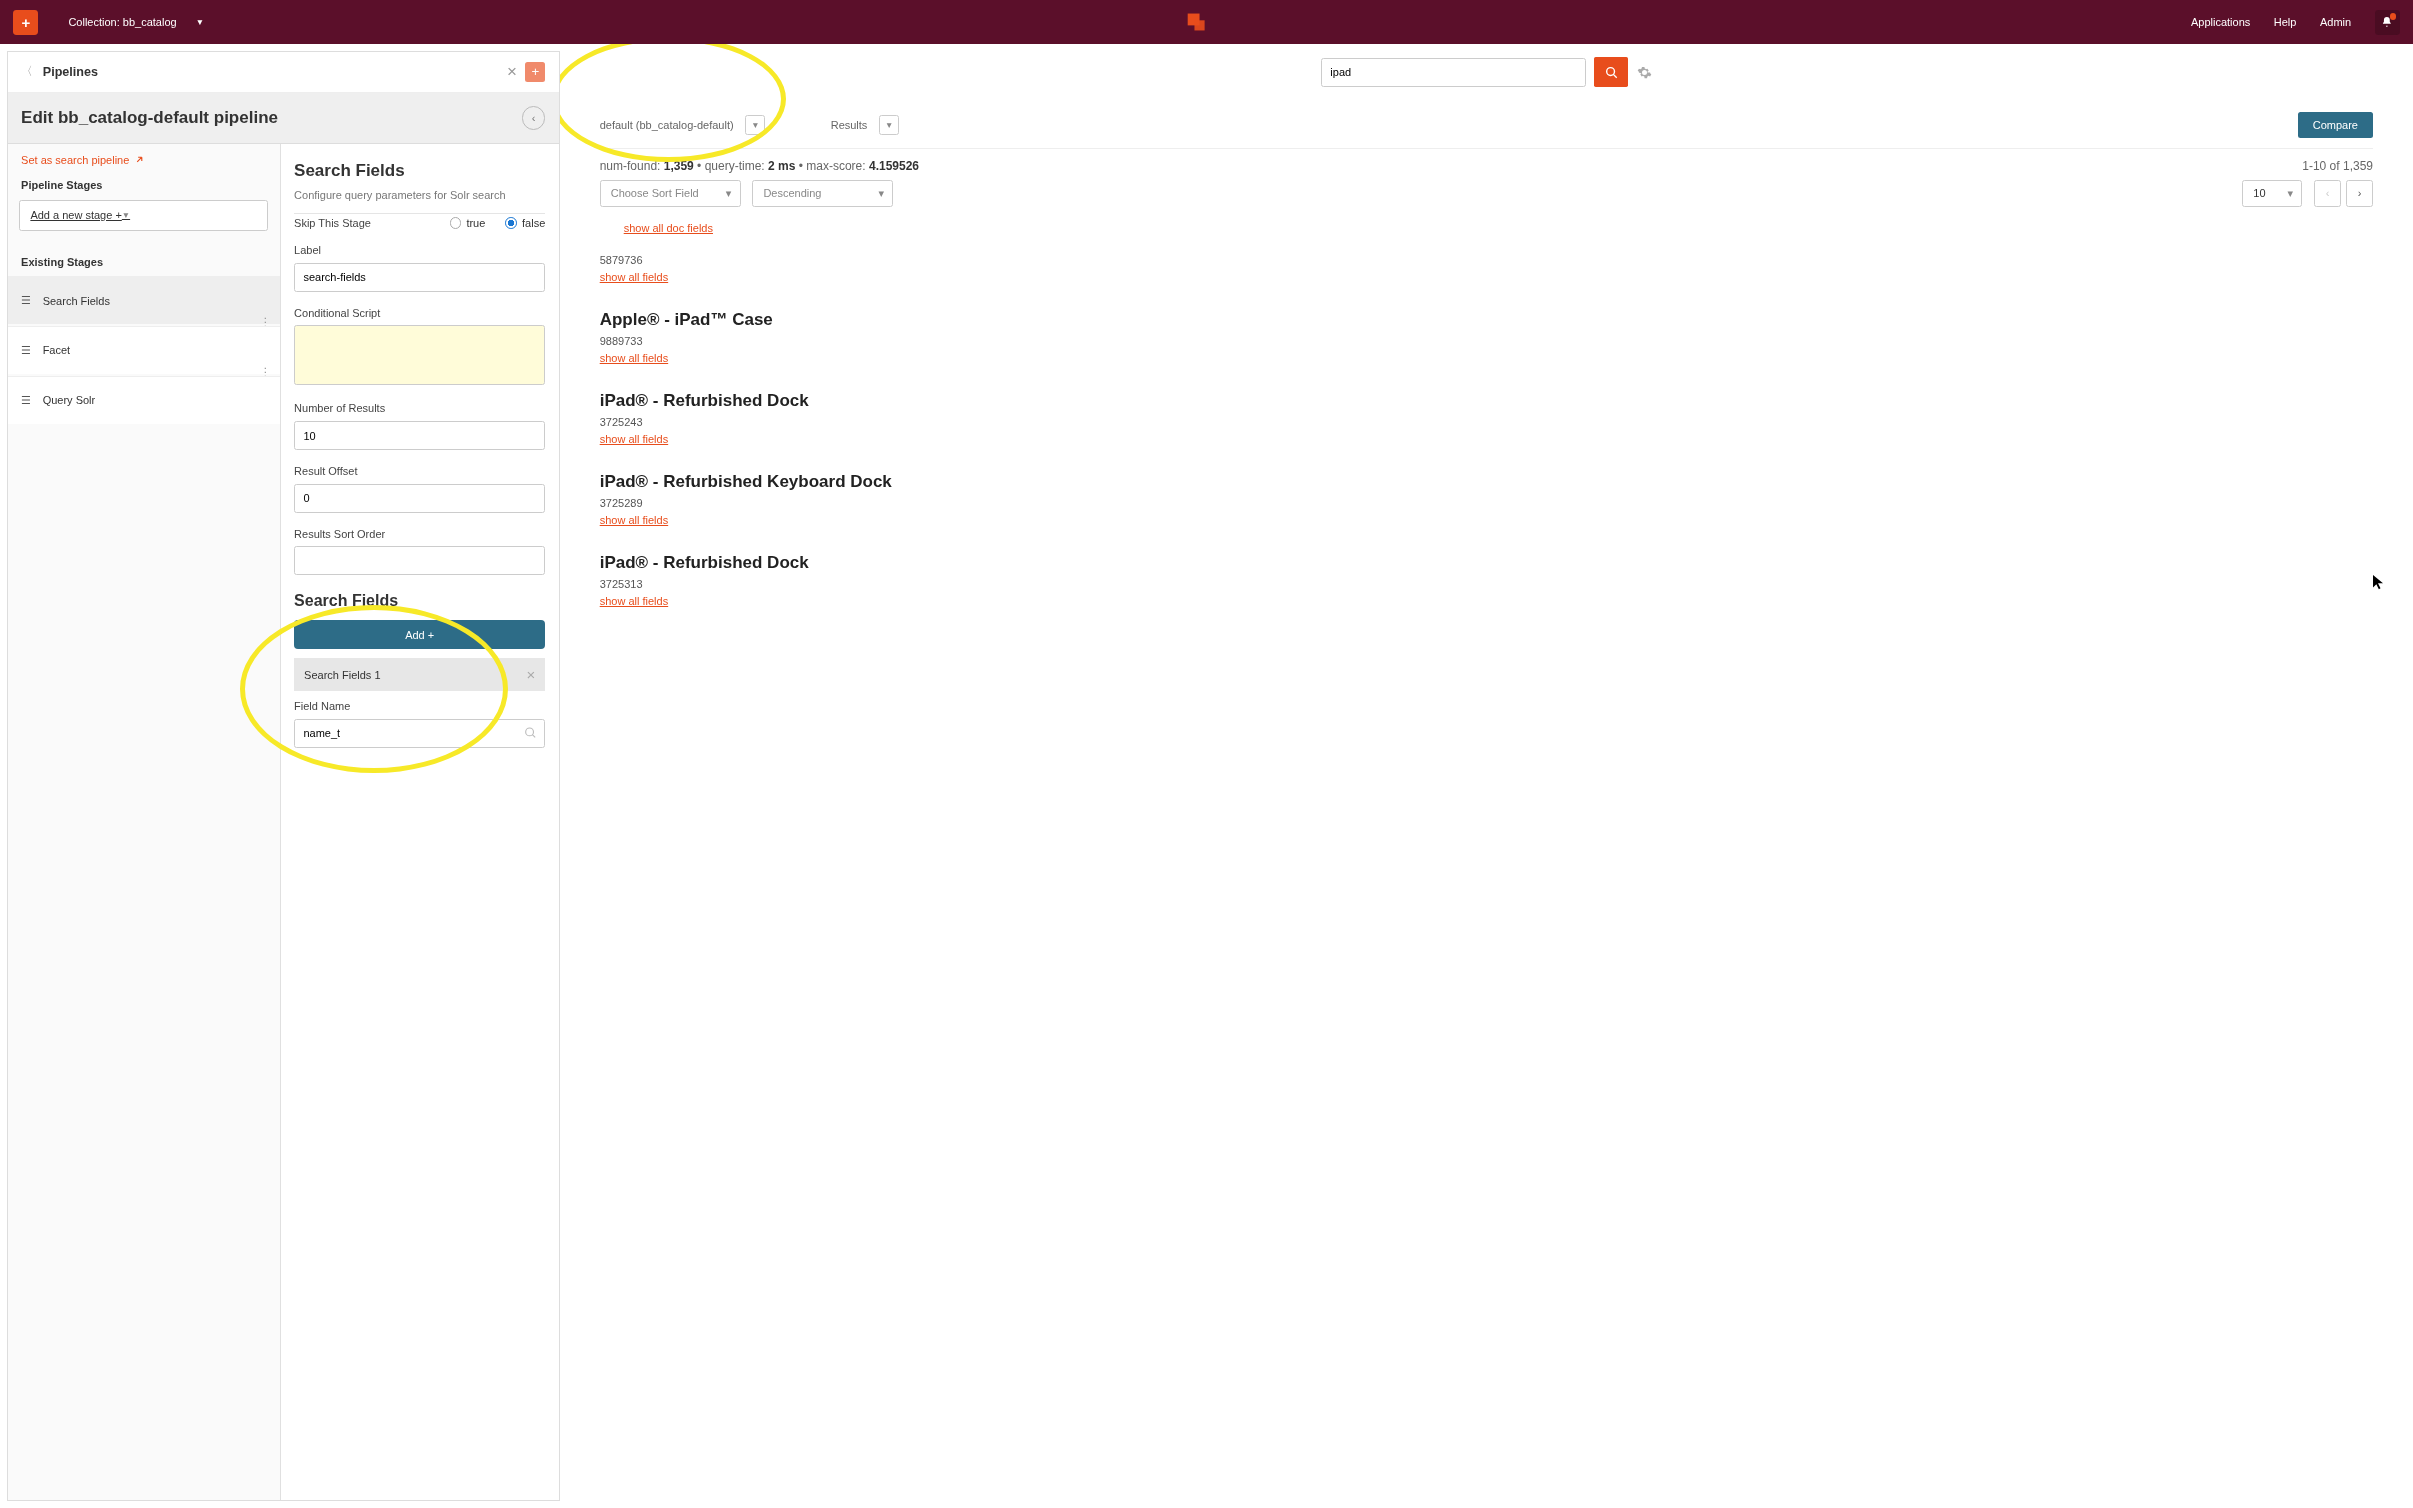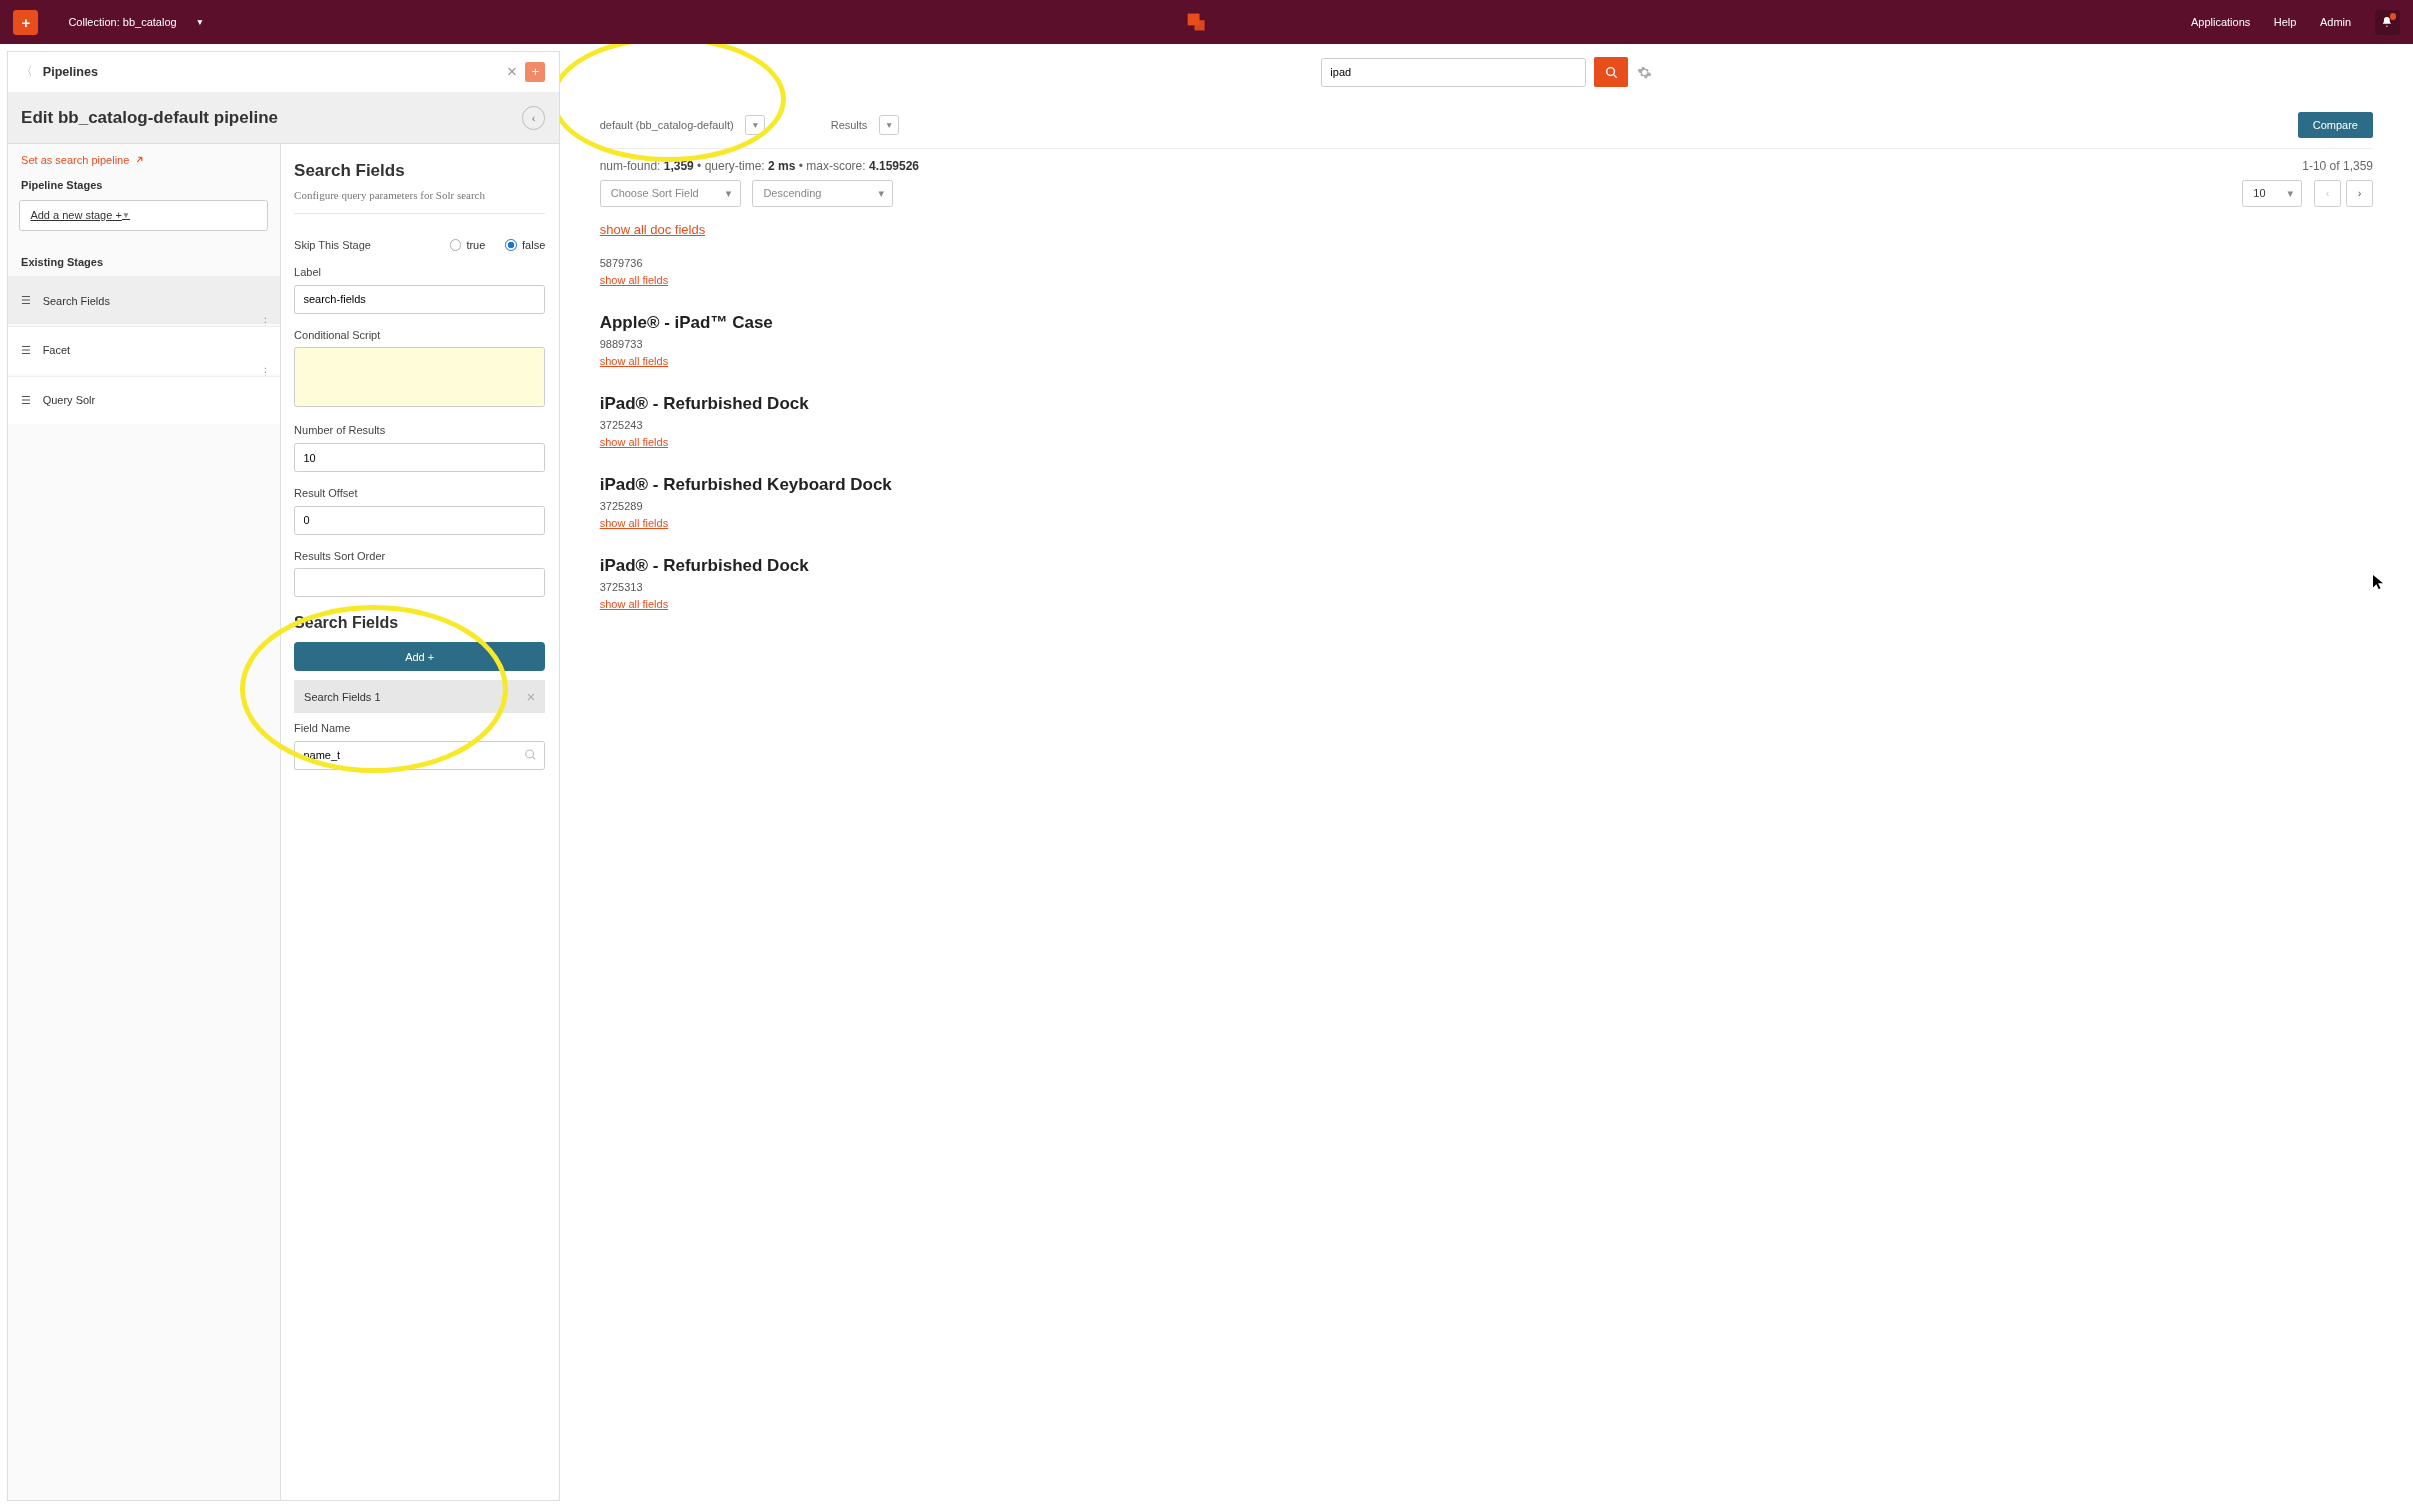--- a/index.html
+++ b/index.html
@@ -141,21 +141,21 @@
     .stage-item .drag { color: #555; }
     .stage-dots {
       position: absolute; right: 8.4px; bottom: -3.4px;
       color: #999; font-size: 11.7px;
     }
     .stage-item::after {
       content: '';
       position: absolute;
     }
     .content-col h2 { font-size: 17px; font-weight: 600; margin-bottom: 8.4px; }
-    .content-col .sub { color: #777; margin-bottom: 25px; padding-bottom: 11.7px; border-bottom: 0.8px solid #e5e5e5; font-family: Liberation Serif, serif; }
+    .content-col .sub { color: #777; margin-bottom: 3px; padding-bottom: 11.7px; border-bottom: 0.8px solid #e5e5e5; }
     .form-row { margin-bottom: 15px; }
     .form-row.inline { display: flex; align-items: center; justify-content: space-between; }
     .form-row label { display: block; font-weight: 500; margin-bottom: 6.7px; color: #444; }
     .form-row.inline label { margin-bottom: 0; }
     .radio-group { display: flex; gap: 20px; }
     .radio-opt { display: flex; align-items: center; gap: 5px; }
     .radio-circle {
       width: 11.7px; height: 11.7px; border-radius: 50%;
       border: 1.7px solid #aaa;
       display: inline-block;
@@ -263,21 +263,21 @@
     .pager .pg {
       width: 27px; height: 27px;
       border: 0.8px solid #ccc;
       border-radius: 2.5px;
       display: flex; align-items: center; justify-content: center;
       cursor: pointer;
       color: #555;
       background: #fff;
     }
     .pager .pg.disabled { color: #ccc; cursor: default; }
-    .doc-fields-link { color: #e84d1c; text-decoration: underline; font-size: 13px; cursor: pointer; display: inline-block; margin-bottom: 20px; }
+    .doc-fields-link { color: #e84d1c; text-decoration: underline; font-size: 11px; cursor: pointer; display: inline-block; margin-bottom: 20px; margin-left: 24px; }
     .result { margin-bottom: 27px; }
     .result h3 { font-size: 17px; color: #222; margin-bottom: 5px; font-weight: 600; }
     .result .rid { color: #555; margin-bottom: 5px; }
     .result .sf-link { color: #e84d1c; text-decoration: underline; font-size: 11px; cursor: pointer; }
     .annot-circle {
       position: absolute;
       border: 5.9px solid #f7e928;
       border-radius: 50%;
       pointer-events: none;
     }

